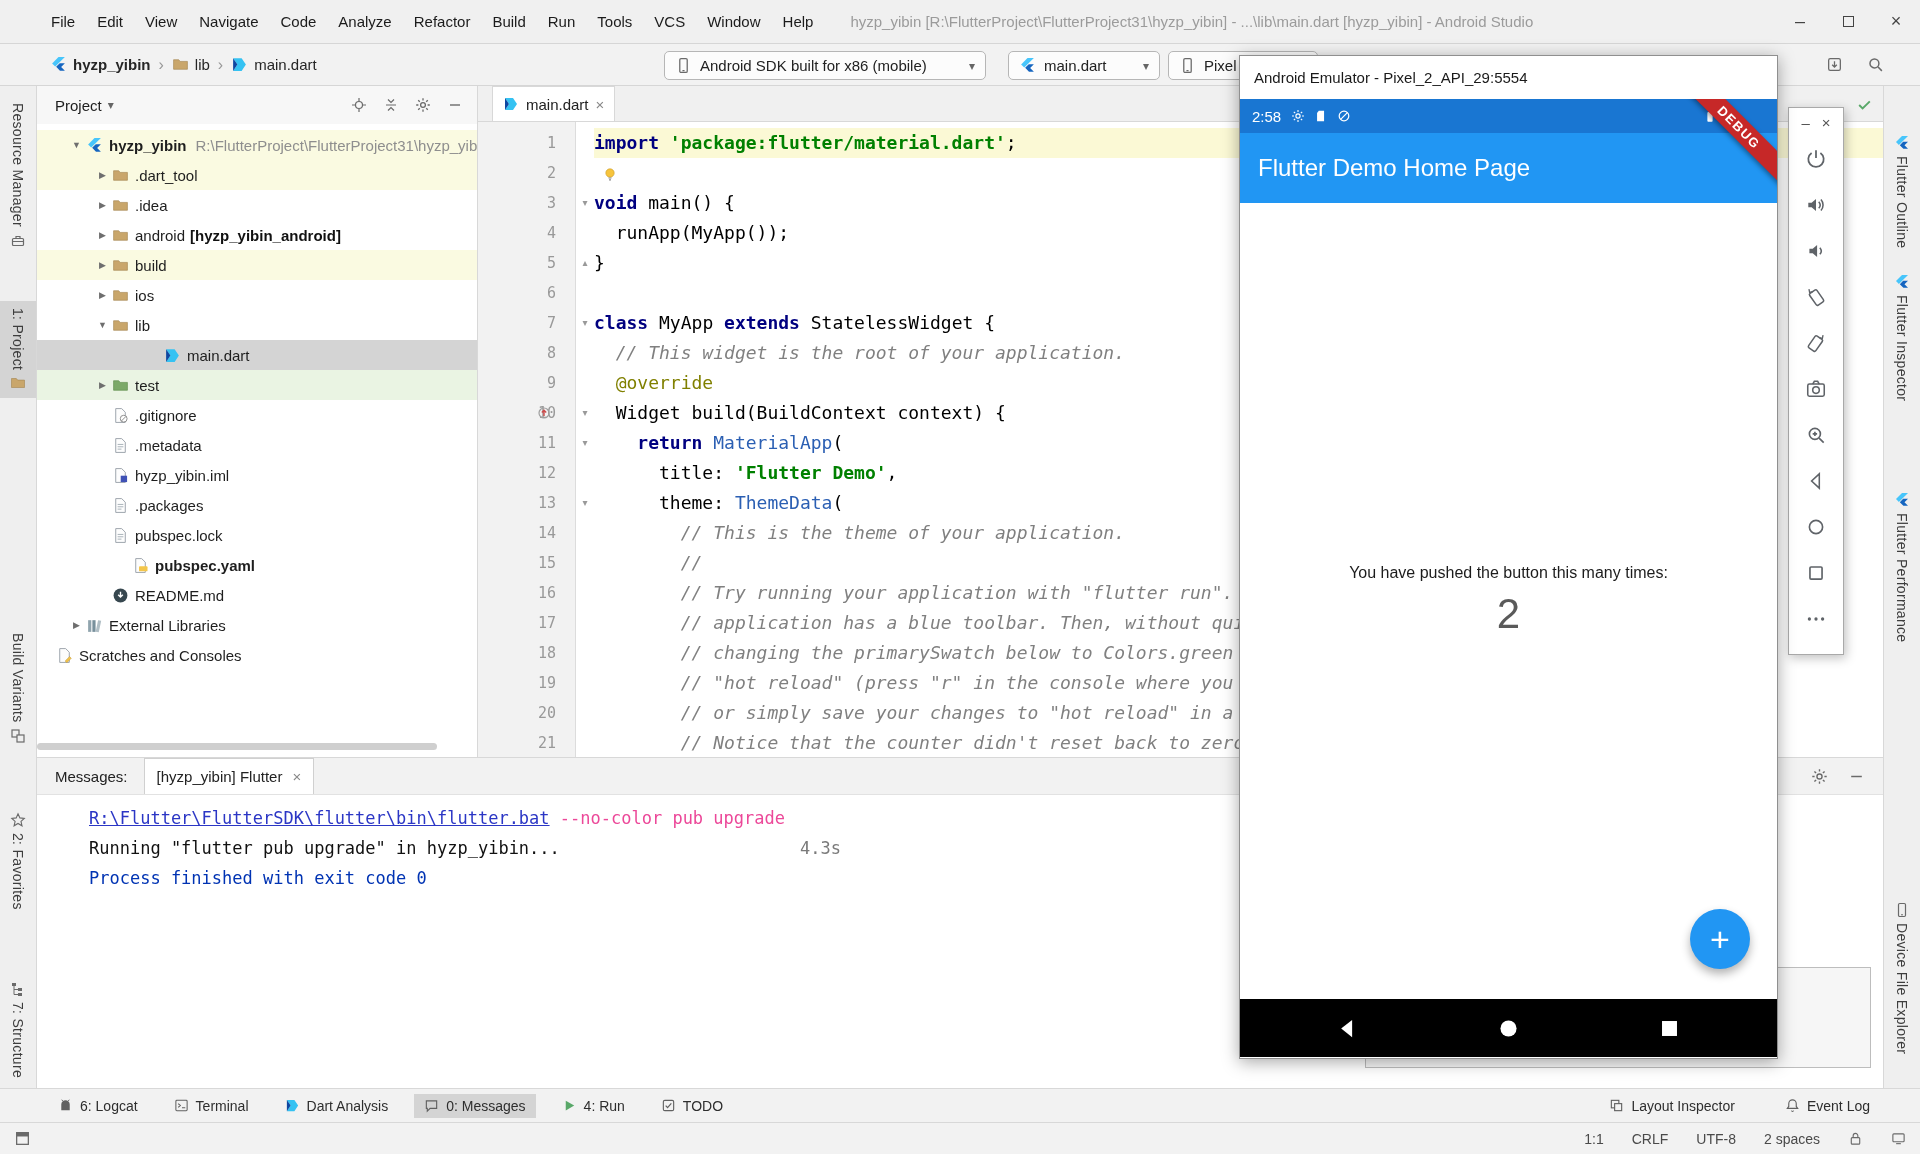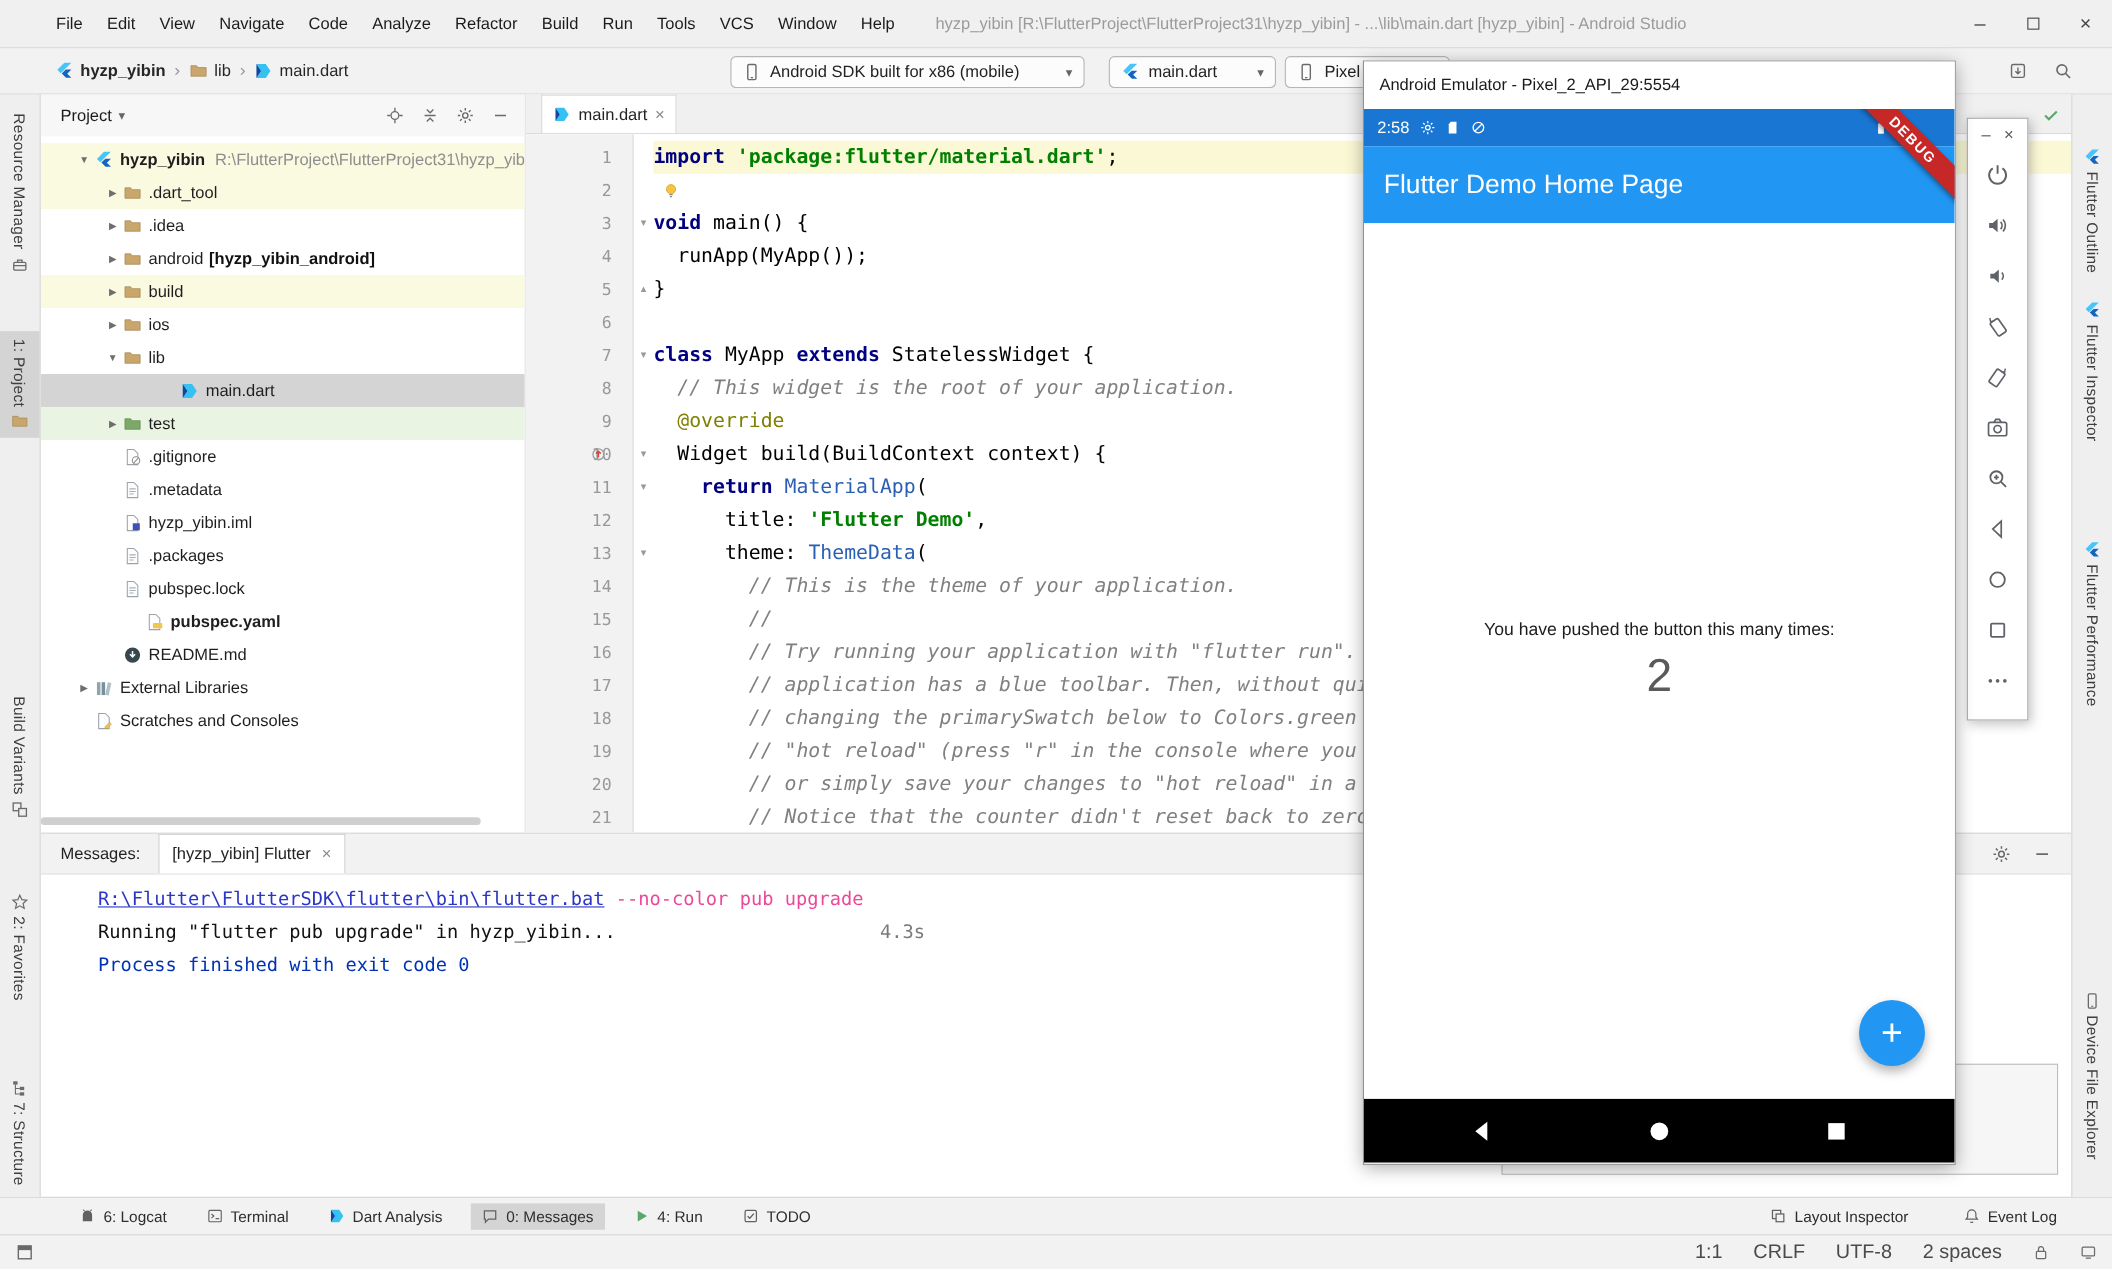--- a/index.html
+++ b/index.html
@@ -101,29 +101,29 @@
   .msg-actions{margin-left:auto;display:flex;gap:20px;padding-right:18px;align-items:center;color:#6a6a6a}
   .console{padding:8px 0 0 52px;font:17px/30px "DejaVu Sans Mono",monospace}
   .console-line{position:relative;white-space:pre}
   .console-link{color:#2B36C5;text-decoration:underline}
   .console-args{color:#ec4899}
   .console-plain{color:#111}
   .console-info{color:#0033B3}
   .console-time{position:absolute;left:711px;color:#7a7a7a}
 
   
-  .bottombar{position:absolute;left:0;right:0;top:1088px;height:34px;background:#f2f2f2;border-top:1px solid #d8d8d8;display:flex;align-items:center;padding:0 40px 0 62px}
+  .bottombar{position:absolute;left:0;right:0;top:1088px;height:34px;background:#f2f2f2;border-top:1px solid #d8d8d8;display:flex;align-items:center;padding:0 40px 0 48px}
   .tw-item{display:flex;align-items:center;gap:7px;font-size:14px;color:#2e2e2e;padding:4px 10px;margin-right:16px;cursor:default}
   .tw-item .icon{width:15px;height:15px;color:#616161}
   .tw-item.active{background:#d4d4d4}
   .bottombar-right{margin-left:auto;display:flex}
   .bottombar-right .tw-item{margin-right:0;margin-left:30px}
 
   
-  .statusbar{position:absolute;left:0;right:0;top:1122px;height:32px;background:#f2f2f2;border-top:1px solid #d8d8d8;display:flex;align-items:center;padding:0 14px;font-size:18px;color:#4a4a4a}
+  .statusbar{position:absolute;left:0;right:0;top:1122px;height:32px;background:#f2f2f2;border-top:1px solid #d8d8d8;display:flex;align-items:center;padding:0 14px;font-size:14px;color:#4a4a4a}
   .status-widgets{margin-left:auto;display:flex;align-items:center;gap:28px}
   .status-widgets .icon{width:15px;height:15px}
   .status-item{cursor:default}
 
   
   .ghost-panel{position:absolute;left:1365px;top:967px;width:506px;height:101px;background:#f6f6f6;border:1px solid #bdbdbd;z-index:8}
 
   
   .emu-window{position:absolute;left:1239px;top:55px;width:539px;height:1004px;background:#fff;border:1px solid #8f8f8f;box-shadow:0 3px 16px rgba(0,0,0,.35);z-index:30}
   .emu-title{height:43px;display:flex;align-items:center;padding-left:14px;font-size:15px;color:#1a1a1a;background:#fff}
@@ -545,21 +545,21 @@
           <span class="tree-arrow" data-name="expand-arrow-icon">▶</span>
           <span class="icon" data-name="libraries-icon">
             <svg viewBox="0 0 16 16">
               <rect x="2" y="3" width="3" height="11" fill="#90A4AE"></rect>
               <rect x="6" y="3" width="3" height="11" fill="#78909C"></rect>
               <rect x="10.2" y="3.2" width="3" height="11" transform="rotate(12 11.7 8.7)" fill="#B0BEC5"></rect>
             </svg>
           </span>
           <span class="tree-label" data-name="tree-item-label">External Libraries</span>
         </div>
-        <div class="tree-row" data-name="tree-item-scratches-and-consoles" style="padding-left: 30px;">
+        <div class="tree-row" data-name="tree-item-scratches-and-consoles" style="">
           <span class="tree-arrow" data-name="tree-indent"></span>
           <span class="icon" data-name="scratches-icon">
             <svg viewBox="0 0 16 16">
               <path d="M3.5 1.5h5.6l3.4 3.4v9.6H3.5z" fill="#FDFDFD" stroke="#9AA2AA" stroke-width=".9"></path>
               <path d="M8.6 13.2l4.2-4.2 1.6 1.6-4.2 4.2z" fill="#F2C249" stroke="#B08B2E" stroke-width=".4"></path>
             </svg>
           </span>
           <span class="tree-label" data-name="tree-item-label">Scratches and Consoles</span>
         </div>
       </div>

